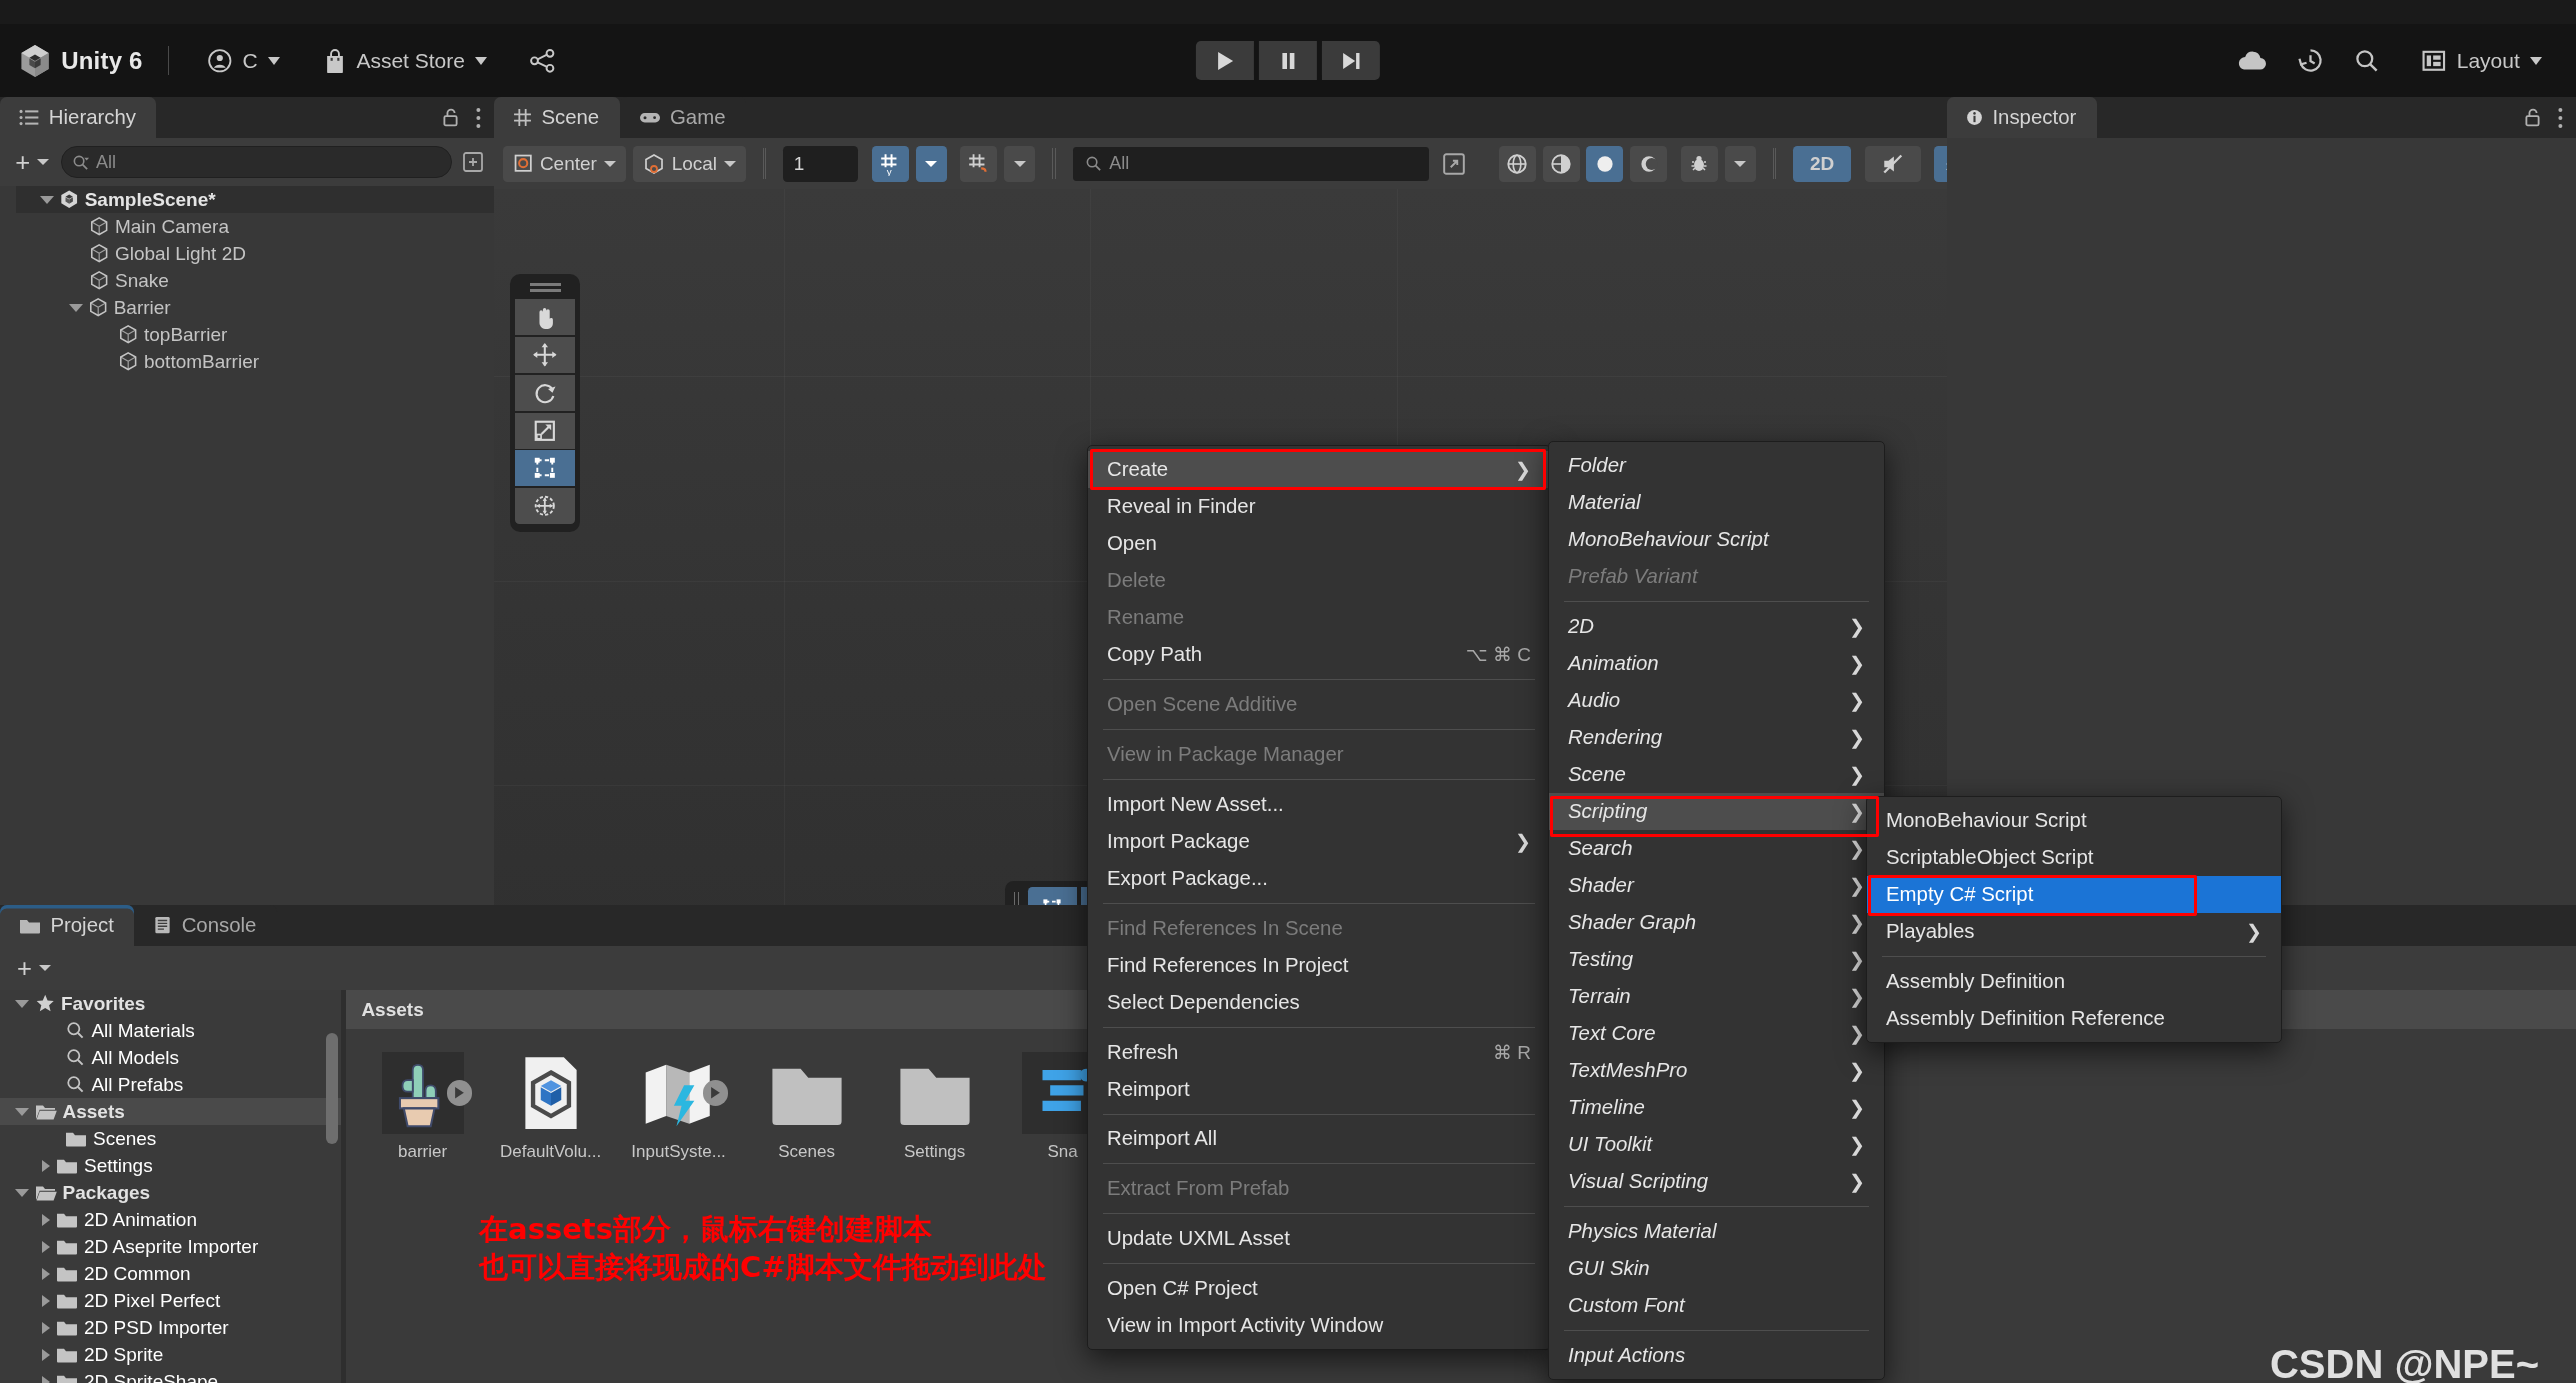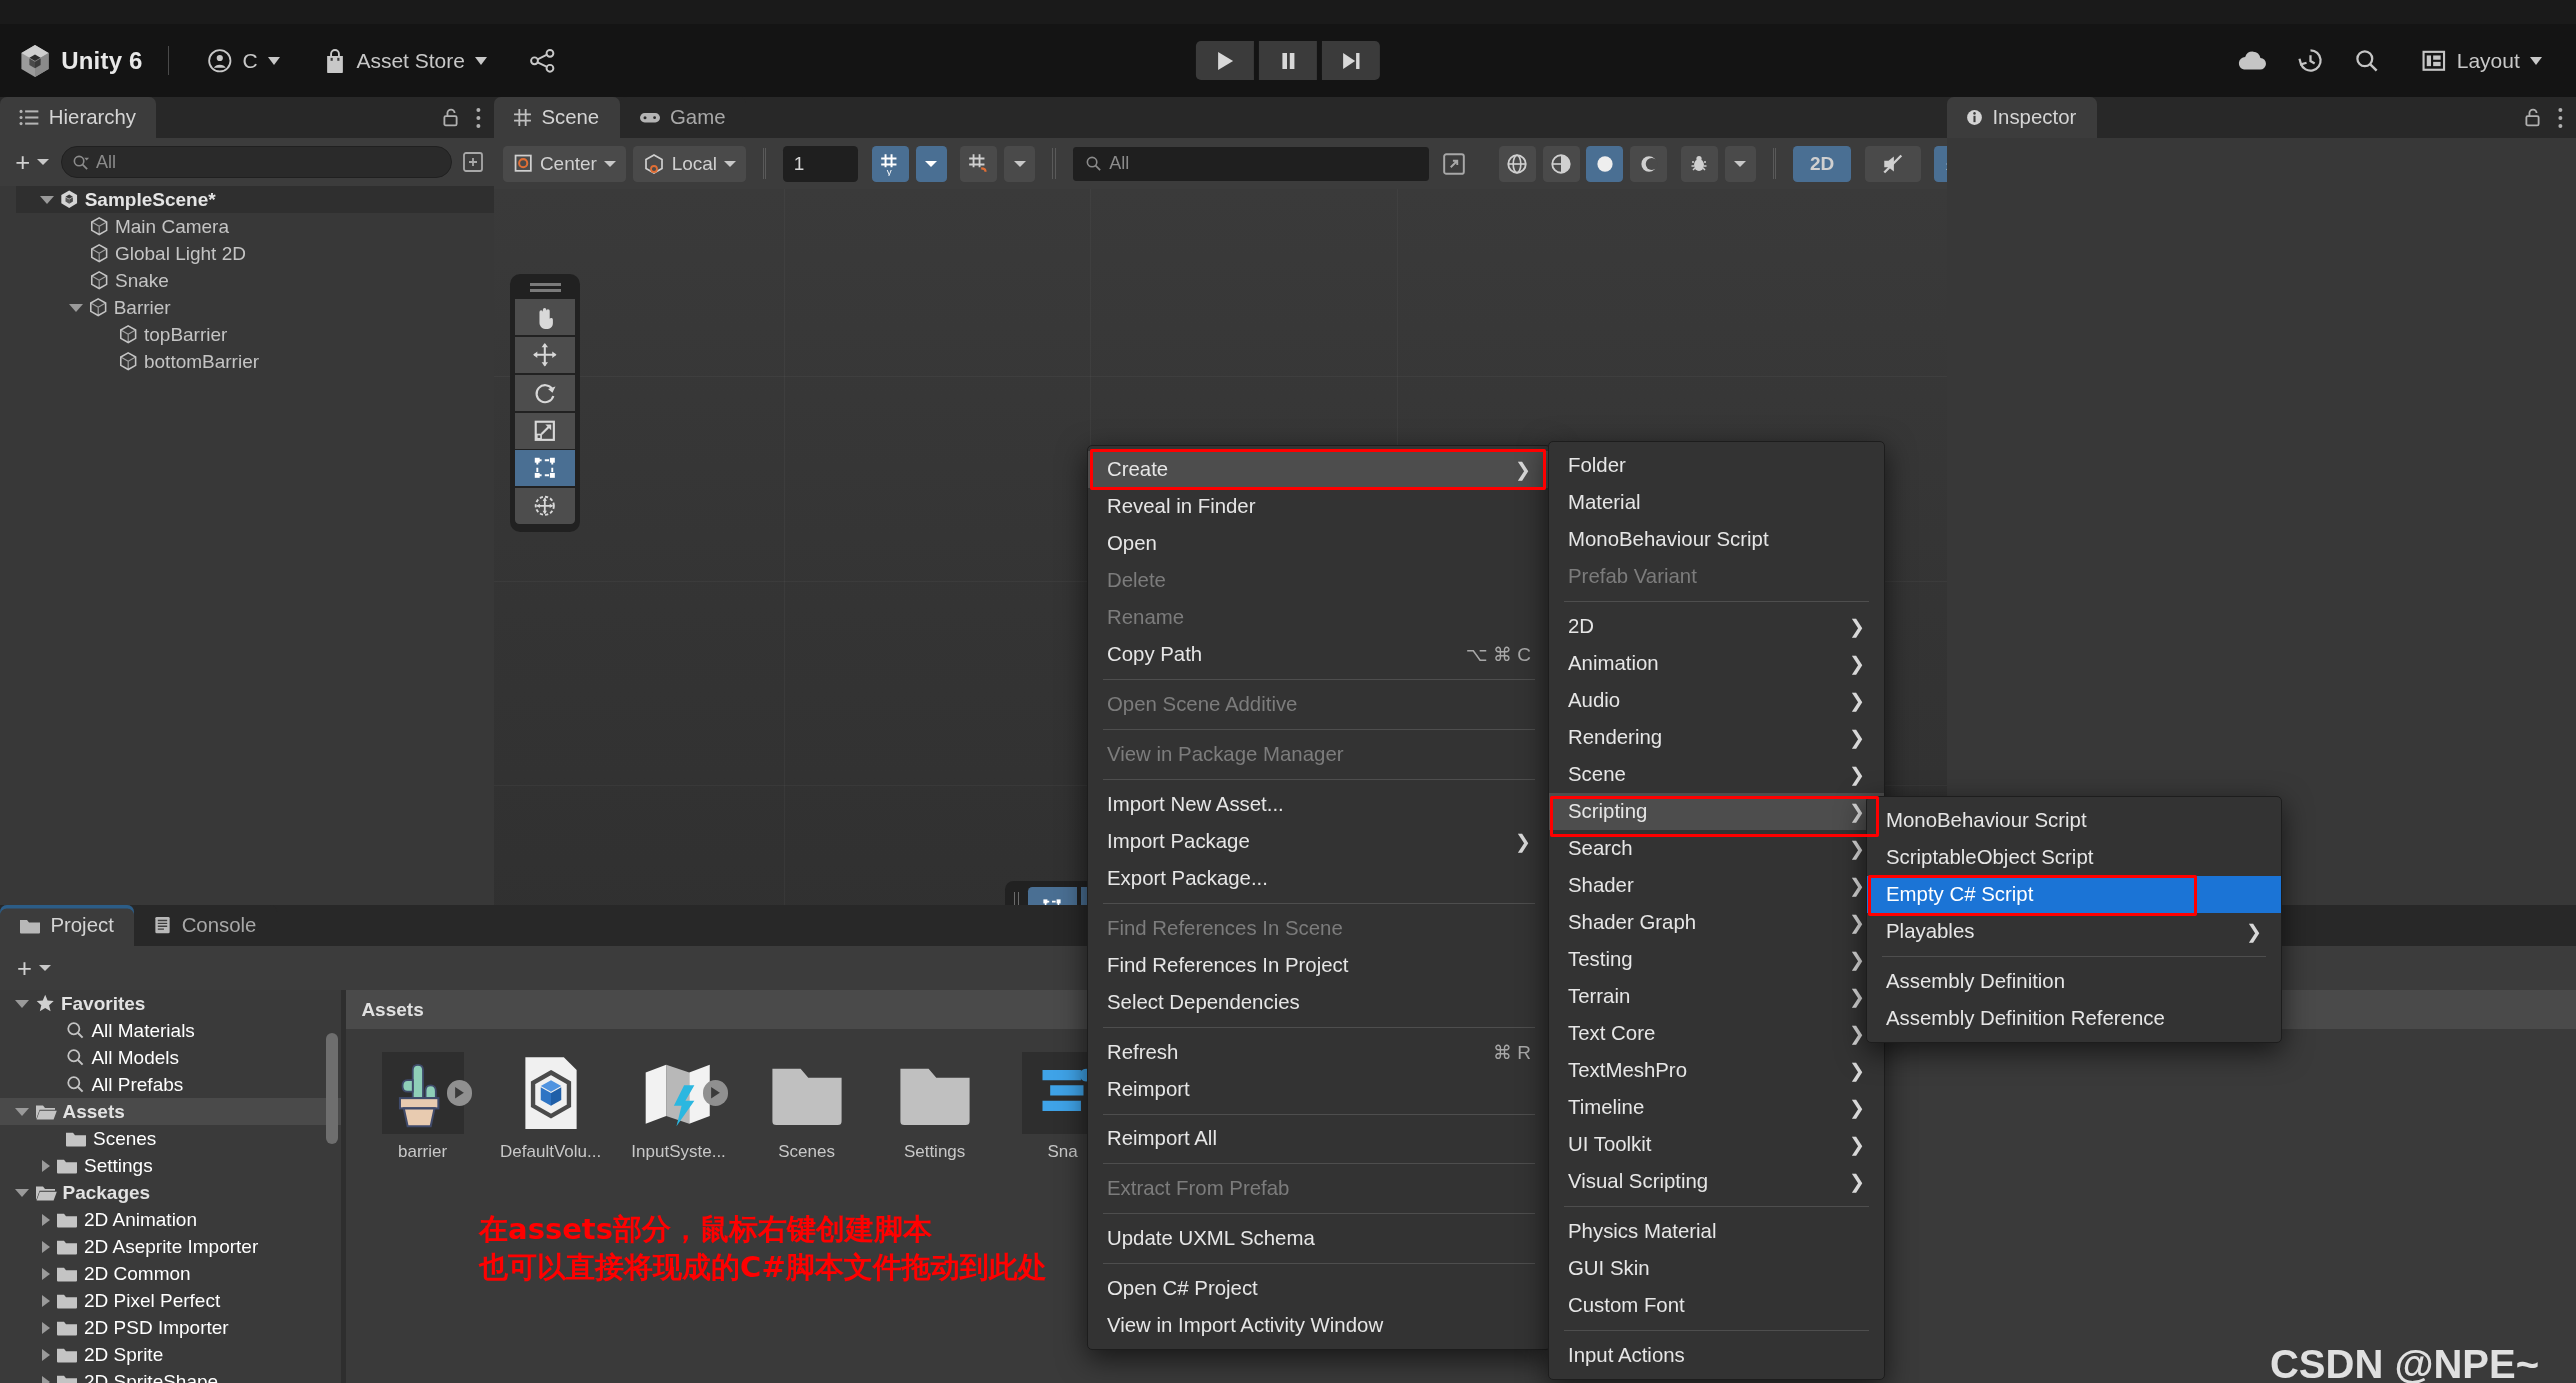--- a/index.html
+++ b/index.html
@@ -117,21 +117,21 @@
               padding:0 19px; position:relative; cursor:default; white-space:nowrap;justify-content:space-between; }
   .ctx-item.dim { color:#7c7c7c; }
   .ctx-item.hl { background:#4d4d4d; }
   .ctx-item.blue { background:#1b74d6; color:#ffffff; }
   .ctx-item .shortcut { margin-left:auto; color:#a8a8a8; font-size:19px; padding-left:43px;}
   .ctx-item .arrow { margin-left:auto; padding-left:34px; color:#d8d8d8; font-size:19px; }
   .ctx-sep { height:0.9px; background:#4e4e4e; margin:6px 15.3px; }
   .redbox { position:absolute; border:3.4px solid #ff0000; pointer-events:none; z-index:60; border-radius:1.7px;}
 
   #menu1 { left:1087px; top:421px; width:464px; }
-  #menu2 { left:1548px; top:417px; width:337px; }
+  #menu2 { left:1548px; top:417px; width:337px;font-style:italic; }
   #menu3 { left:1866px; top:772px; width:416px; }
 </style>
 </head>
 <body>
 
 <div id="root">
 
   <div class="topbar">
     <div class="tb-left">
       <svg class="unity-logo" viewBox="0 0 40 44">
@@ -965,21 +965,21 @@
       <div class="ctx-sep"></div>
       <div class="ctx-item">
         <span>Reimport All</span>
       </div>
       <div class="ctx-sep"></div>
       <div class="ctx-item dim">
         <span>Extract From Prefab</span>
       </div>
       <div class="ctx-sep"></div>
       <div class="ctx-item">
-        <span>Update UXML Schema</span>
+        <span>Update UXML Asset</span>
       </div>
       <div class="ctx-sep"></div>
       <div class="ctx-item">
         <span>Open C# Project</span>
       </div>
       <div class="ctx-item">
         <span>View in Import Activity Window</span>
       </div>
     </div>
 

